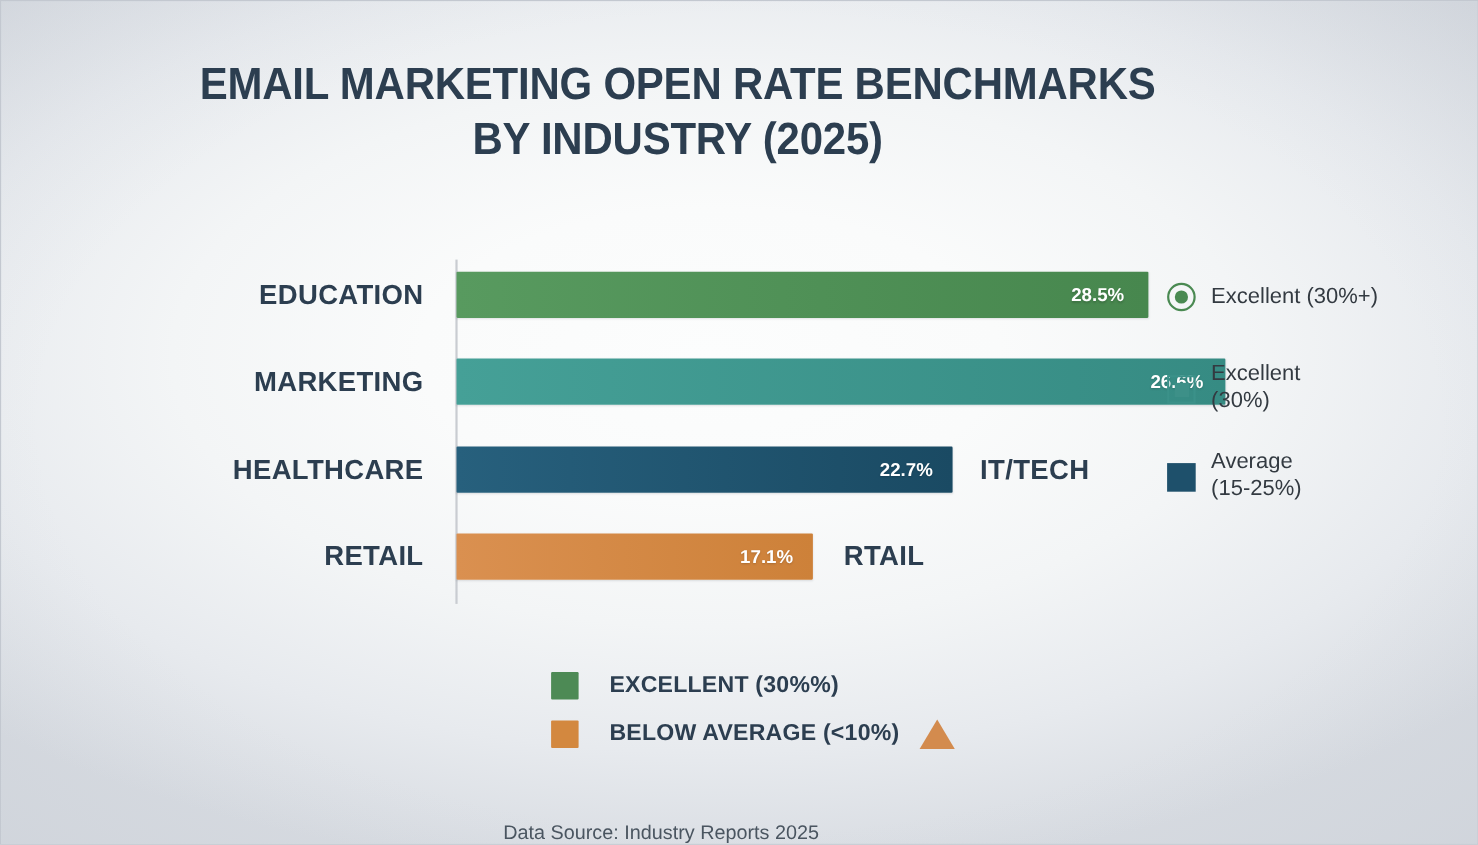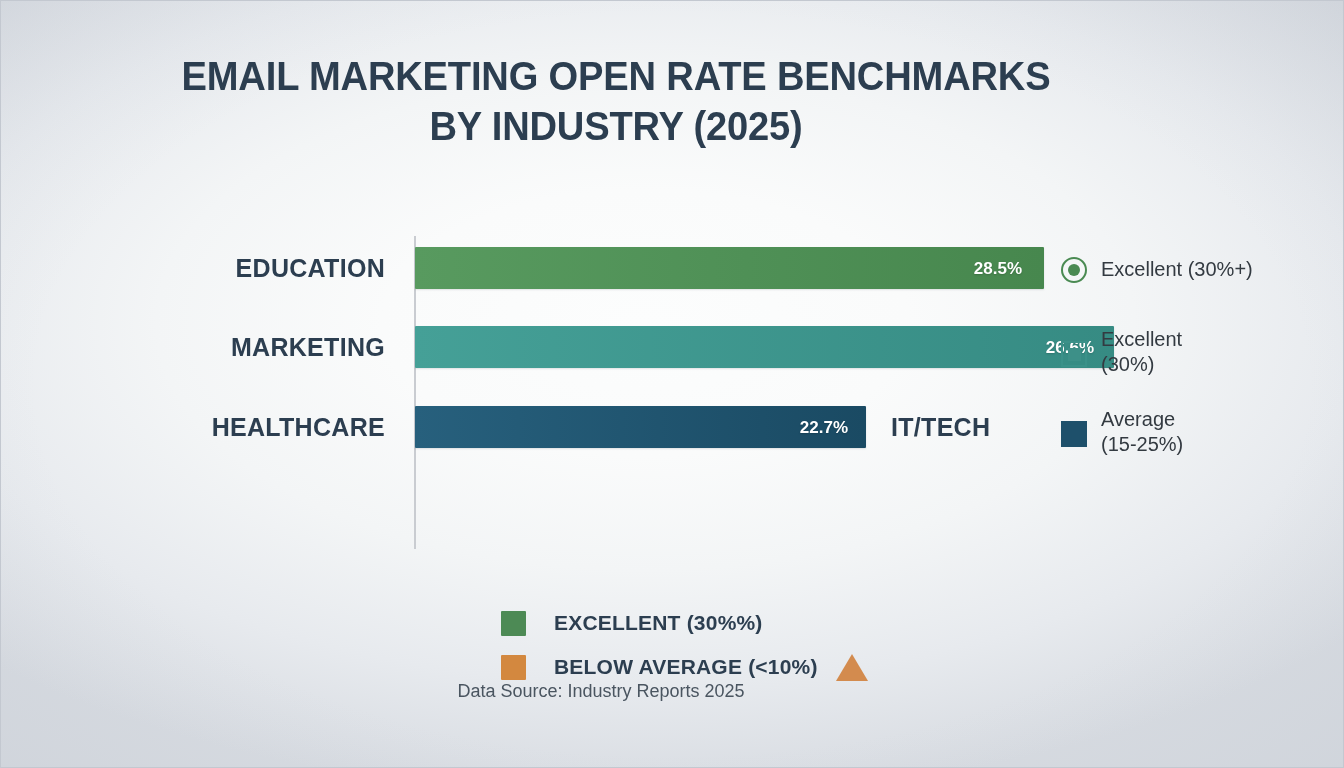--- a/index.html
+++ b/index.html
@@ -221,21 +221,21 @@
     height: 0;
     border-left: 16px solid transparent;
     border-right: 16px solid transparent;
     border-bottom: 27px solid #d38b4e;
   }
 
   
   .footer-note {
     position: absolute;
     left: 0;
-    top: 680px;
+    top: 746px;
     width: 1200px;
     text-align: center;
     font-size: 18px;
     color: #4a5560;
     z-index: 4;
   }
 </style>
 </head>
 <body>
 
@@ -266,20 +266,27 @@
     </div>
 
     <div class="bar-row" id="row-2" style="top: 404px;">
       <div class="cat-label">HEALTHCARE</div>
       <div class="bar" id="bar-2" style="width: 451px; background: linear-gradient(90deg, rgb(39, 96, 125) 0%, rgb(26, 74, 99) 100%);">
         <span class="bar-value" id="val-2" style="right: 18px;">22.7%</span>
       </div>
       <div class="stray-label" id="stray-2" style="left: 890px;">IT/TECH</div>
     </div>
 
+    <div class="bar-row" id="row-3" style="top: 483px;">
+      <div class="cat-label">RETAIL</div>
+      <div class="bar" id="bar-3" style="width: 324px; background: linear-gradient(90deg, rgb(218, 144, 80) 0%, rgb(205, 129, 57) 100%);">
+        <span class="bar-value" id="val-3" style="right: 18px;">17.1%</span>
+      </div>
+      <div class="stray-label" id="stray-3" style="left: 766px;">RTAIL</div>
+    </div>
 
     <div class="side-legend-item" id="sl-0" style="left: 1060px; top: 254px;">
       <span class="icon-ring">
           <i></i>
         </span>
       <span class="side-legend-text">Excellent (30%+)</span>
     </div>
 
     <div class="side-legend-item" id="sl-1" style="left: 1060px; top: 326px;">
       <span class="icon-nested-square">

